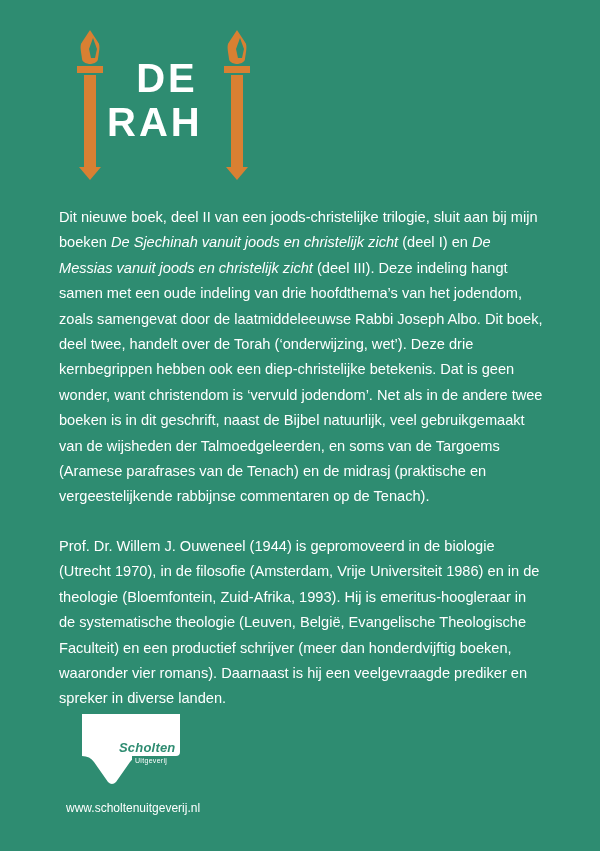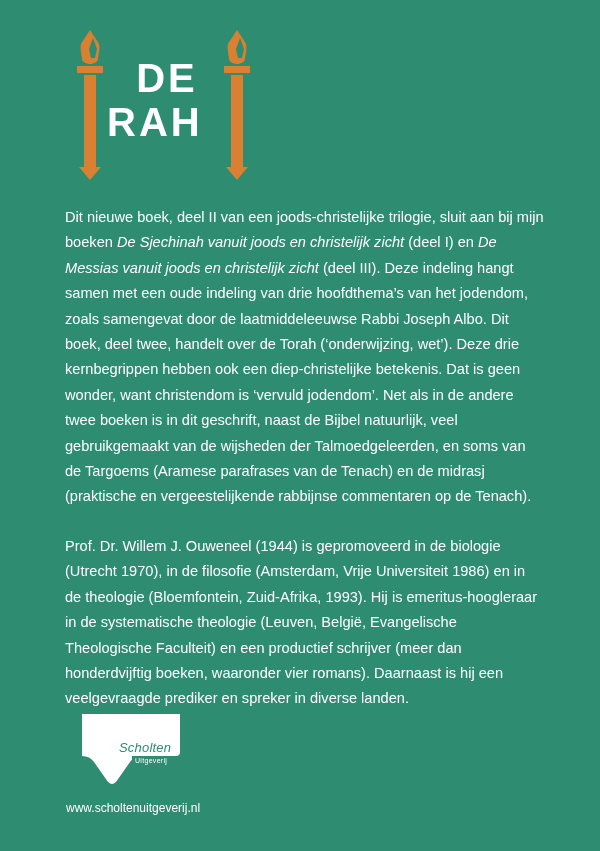--- a/index.html
+++ b/index.html
@@ -107,21 +107,21 @@
   .body-text {
     position: absolute;
     left: 57px;
     top: 205px;
     width: 487px;
     color: #ffffff;
     font-size: 14.6px;
     line-height: 25.4px;
   }
   .body-text p {
-    margin: 0 0 24px 8px;
+    margin: 0 0 24px 2px;
   }
   .body-text em {
     font-style: italic;
   }
 
   
   .pub-logo {
     position: absolute;
     left: 76px;
     top: 712px;
@@ -135,21 +135,21 @@
     width: 110px;
     height: 72px;
   }
   .pub-word {
     position: absolute;
     left: 43px;
     top: 28px;
     color: #2e8c71;
     font-size: 13px;
     font-style: italic;
-    font-weight: normal;
+    font-weight: bold;
     letter-spacing: 0.2px;
     text-align: right;
   }
   .pub-sub {
     position: absolute;
     left: 56px;
     top: 44px;
     color: #ffffff;
     background: #2e8c71;
     font-size: 7px;

